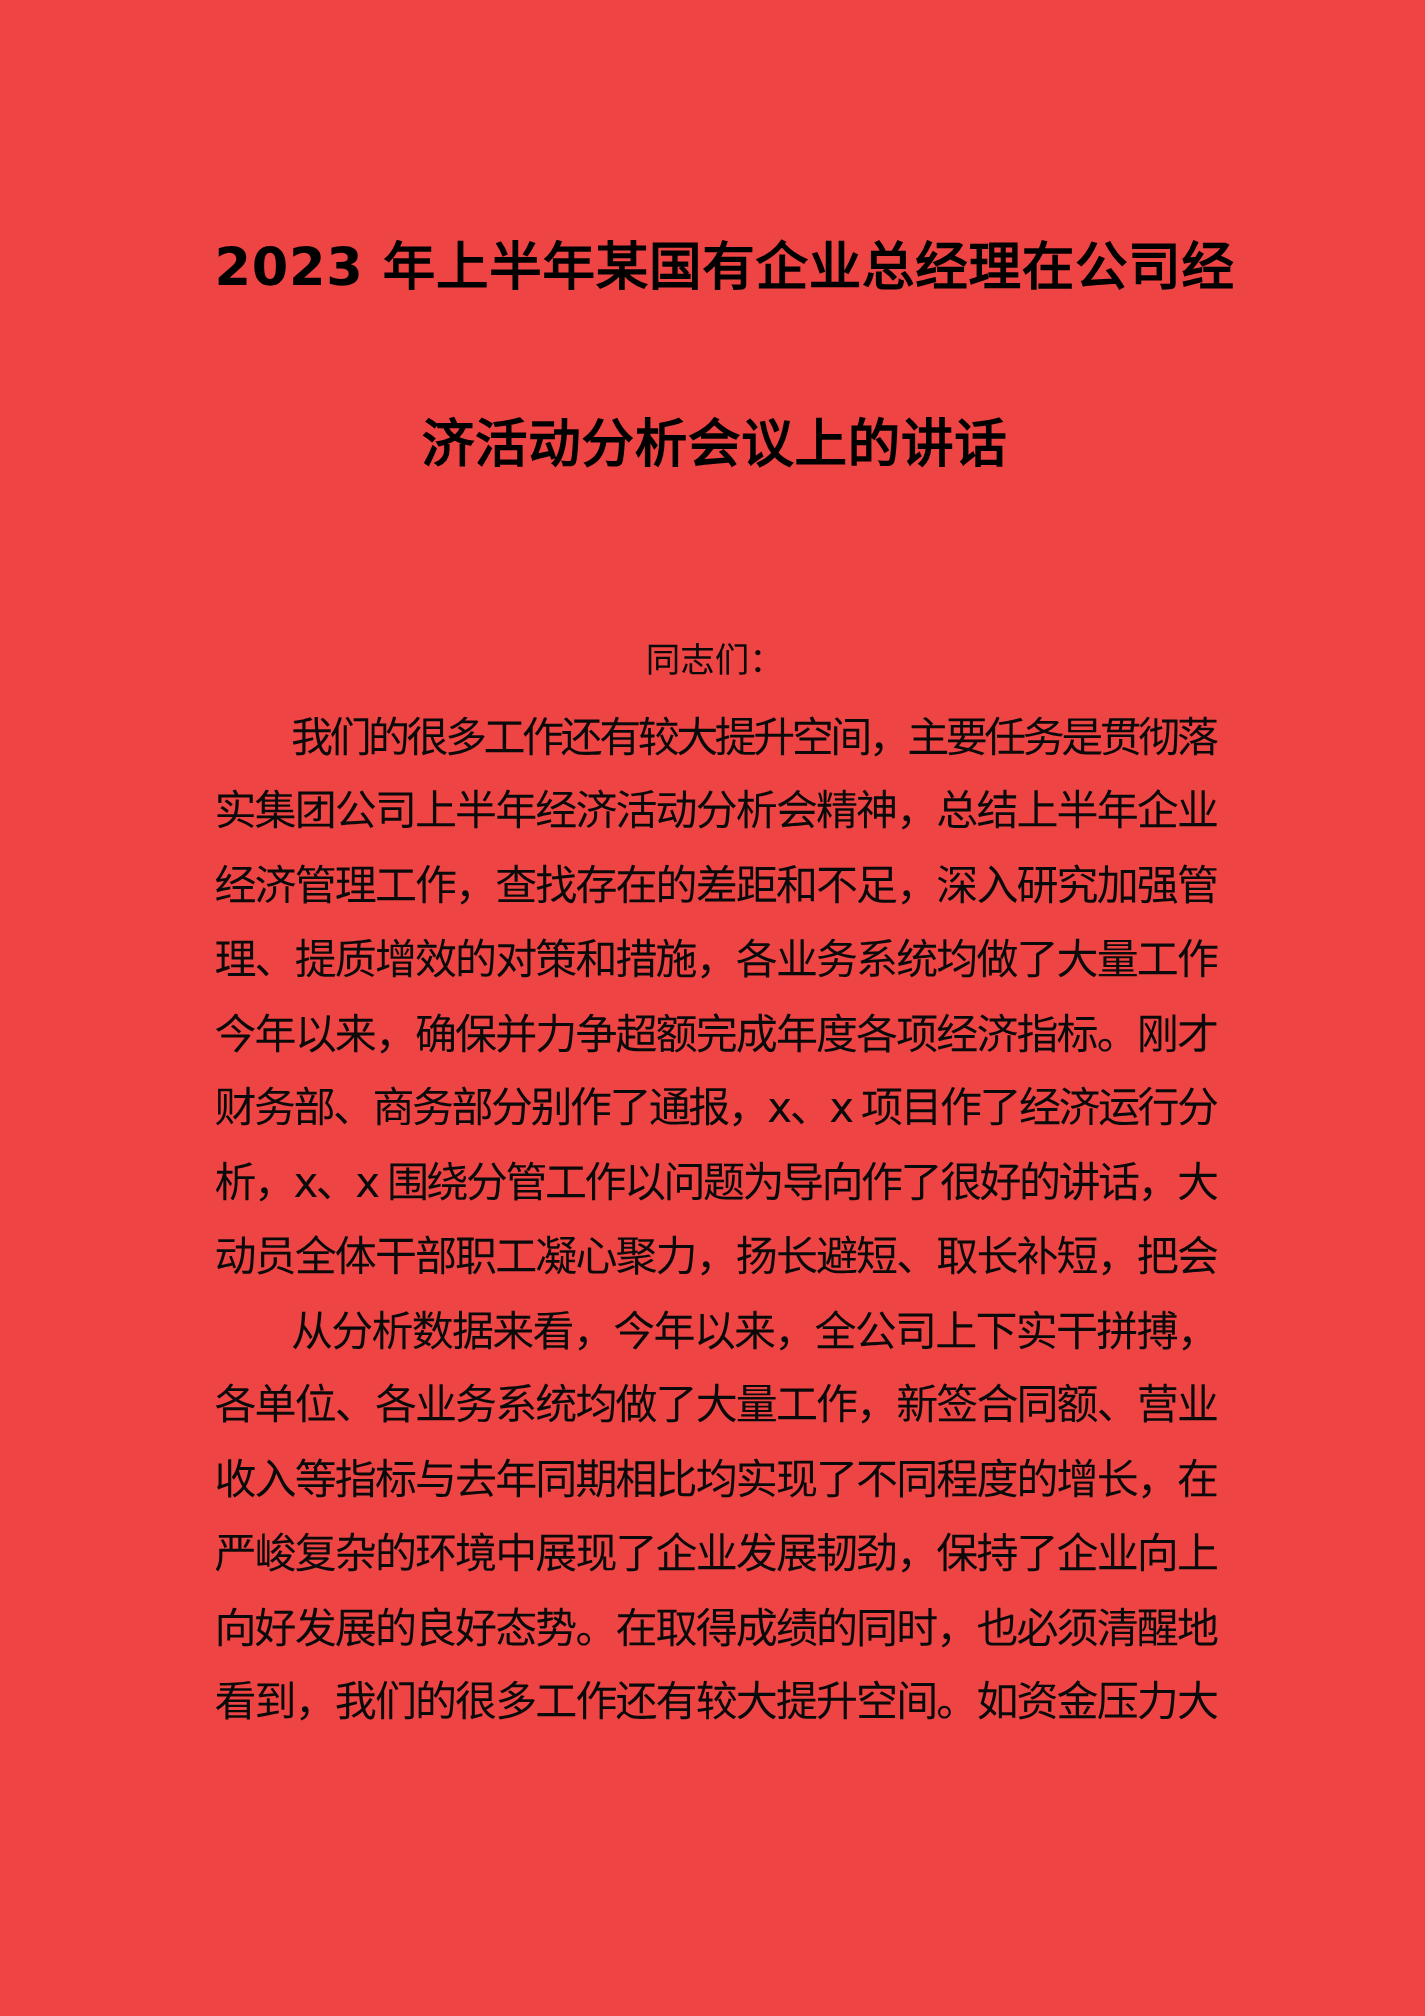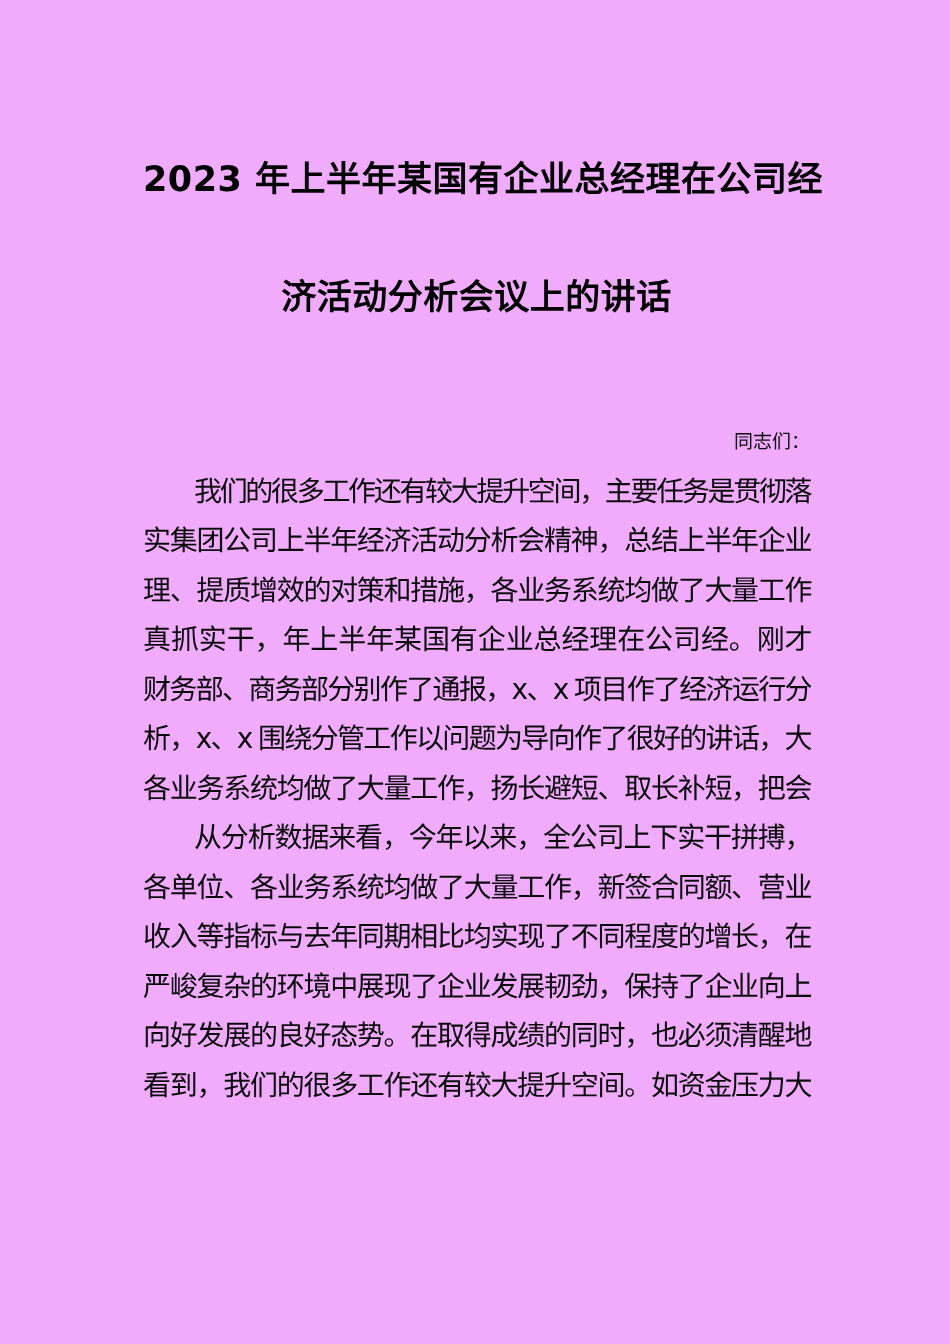--- a/index.html
+++ b/index.html
@@ -4,21 +4,21 @@
 <style>
   html, body {
     margin: 0;
     padding: 0;
     background: #ffffff;
   }
   .page {
     position: relative;
     width: 950px;
     height: 1344px;
-    background: #f0abfc;
+    background: #ef4444;
     overflow: hidden;
     font-family: "DejaVu Sans", "Liberation Sans", sans-serif;
     color: #000000;
   }
   .content {
     padding-left: 143px;
     padding-right: 140px;
   }
   
   .doc-title {
@@ -36,23 +36,23 @@
   
   .doc-body {
     margin-top: 61px;
     font-size: 28px;
     line-height: 49.5px;
     color: #0a0a0a;
     font-weight: 400;
   }
   .salutation {
     margin: 0;
-    font-size: 19px;
+    font-size: 23px;
     letter-spacing: 0;
-    text-align: right;
+    text-align: center;
   }
   .para {
     margin: 0;
   }
   .line {
     letter-spacing: -2.6px;
     text-align: justify;
     text-align-last: justify;
     text-justify: inter-character;
     word-break: normal;
@@ -72,25 +72,26 @@
     <h1 class="doc-title">
         <div class="title-line">2023 年上半年某国有企业总经理在公司经</div>
         <div class="title-line">济活动分析会议上的讲话</div>
       </h1>
     <div class="doc-body">
       <p class="salutation">同志们：</p>
       <div>
           <div class="para">
             <div class="line first">我们的很多工作还有较大提升空间，主要任务是贯彻落</div>
             <div class="line">实集团公司上半年经济活动分析会精神，总结上半年企业</div>
+            <div class="line">经济管理工作，查找存在的差距和不足，深入研究加强管</div>
             <div class="line">理、提质增效的对策和措施，各业务系统均做了大量工作</div>
-            <div class="line">真抓实干，年上半年某国有企业总经理在公司经。刚才</div>
+            <div class="line">今年以来，确保并力争超额完成年度各项经济指标。刚才</div>
             <div class="line">财务部、商务部分别作了通报，x、x 项目作了经济运行分</div>
             <div class="line">析，x、x 围绕分管工作以问题为导向作了很好的讲话，大</div>
-            <div class="line">各业务系统均做了大量工作，扬长避短、取长补短，把会</div>
+            <div class="line">动员全体干部职工凝心聚力，扬长避短、取长补短，把会</div>
           </div>
           <div class="para">
             <div class="line first">从分析数据来看，今年以来，全公司上下实干拼搏，</div>
             <div class="line">各单位、各业务系统均做了大量工作，新签合同额、营业</div>
             <div class="line">收入等指标与去年同期相比均实现了不同程度的增长，在</div>
             <div class="line">严峻复杂的环境中展现了企业发展韧劲，保持了企业向上</div>
             <div class="line">向好发展的良好态势。在取得成绩的同时，也必须清醒地</div>
             <div class="line">看到，我们的很多工作还有较大提升空间。如资金压力大</div>
           </div>
         </div>

